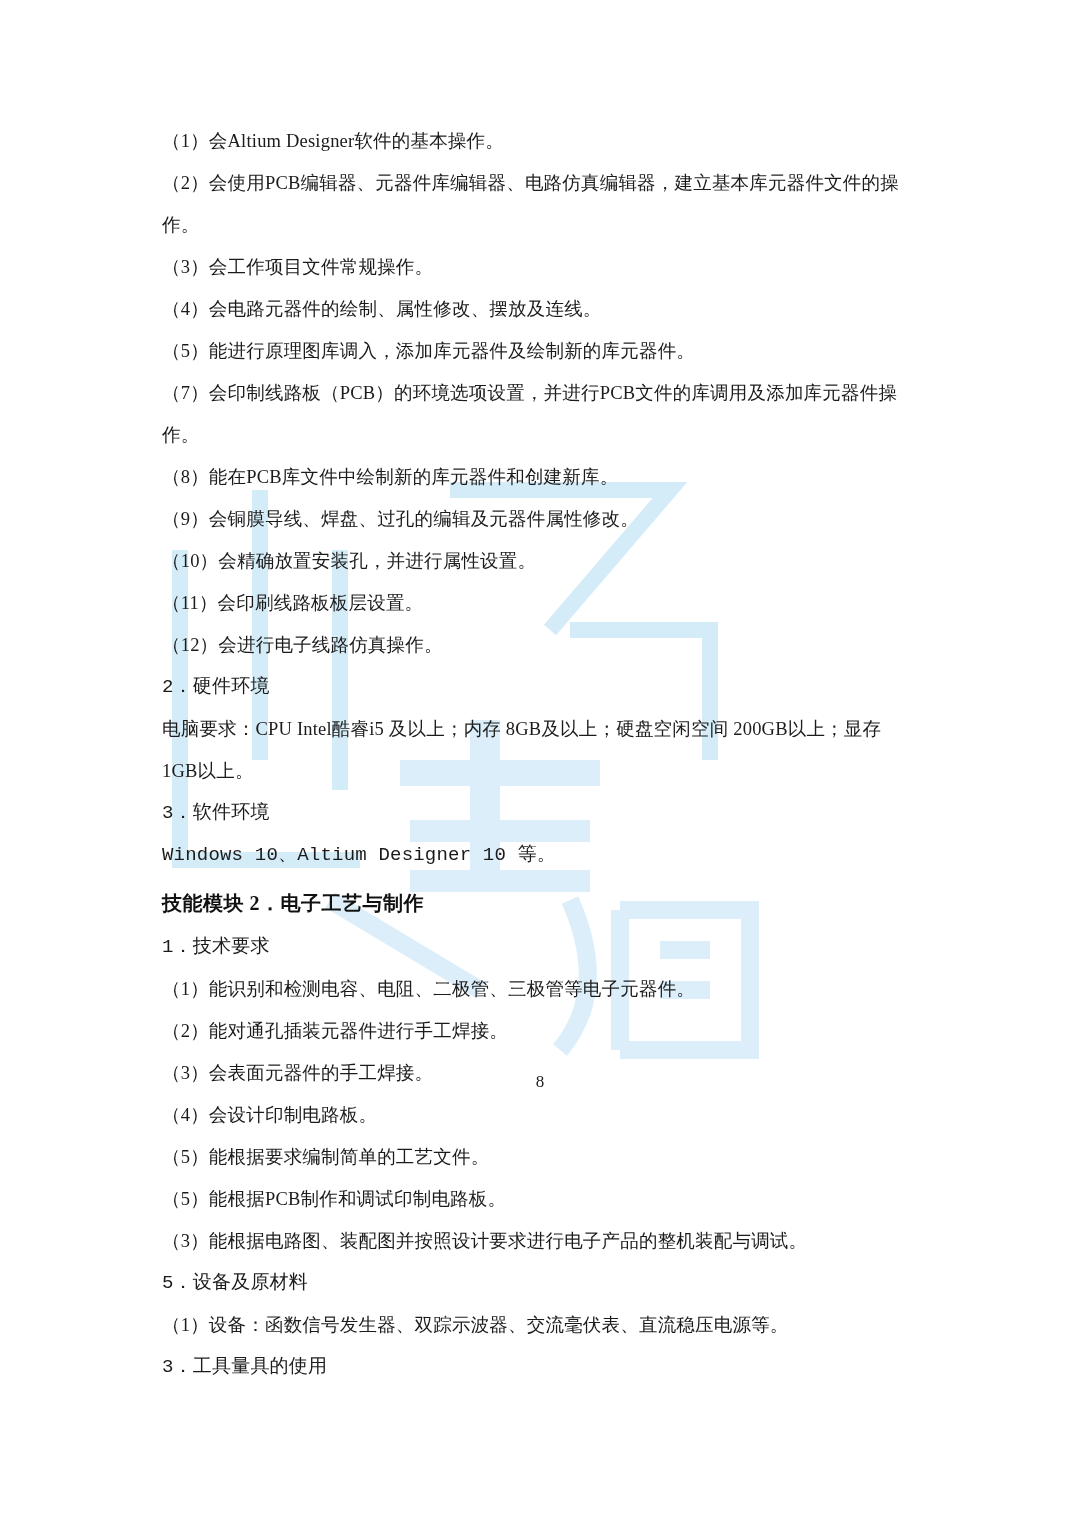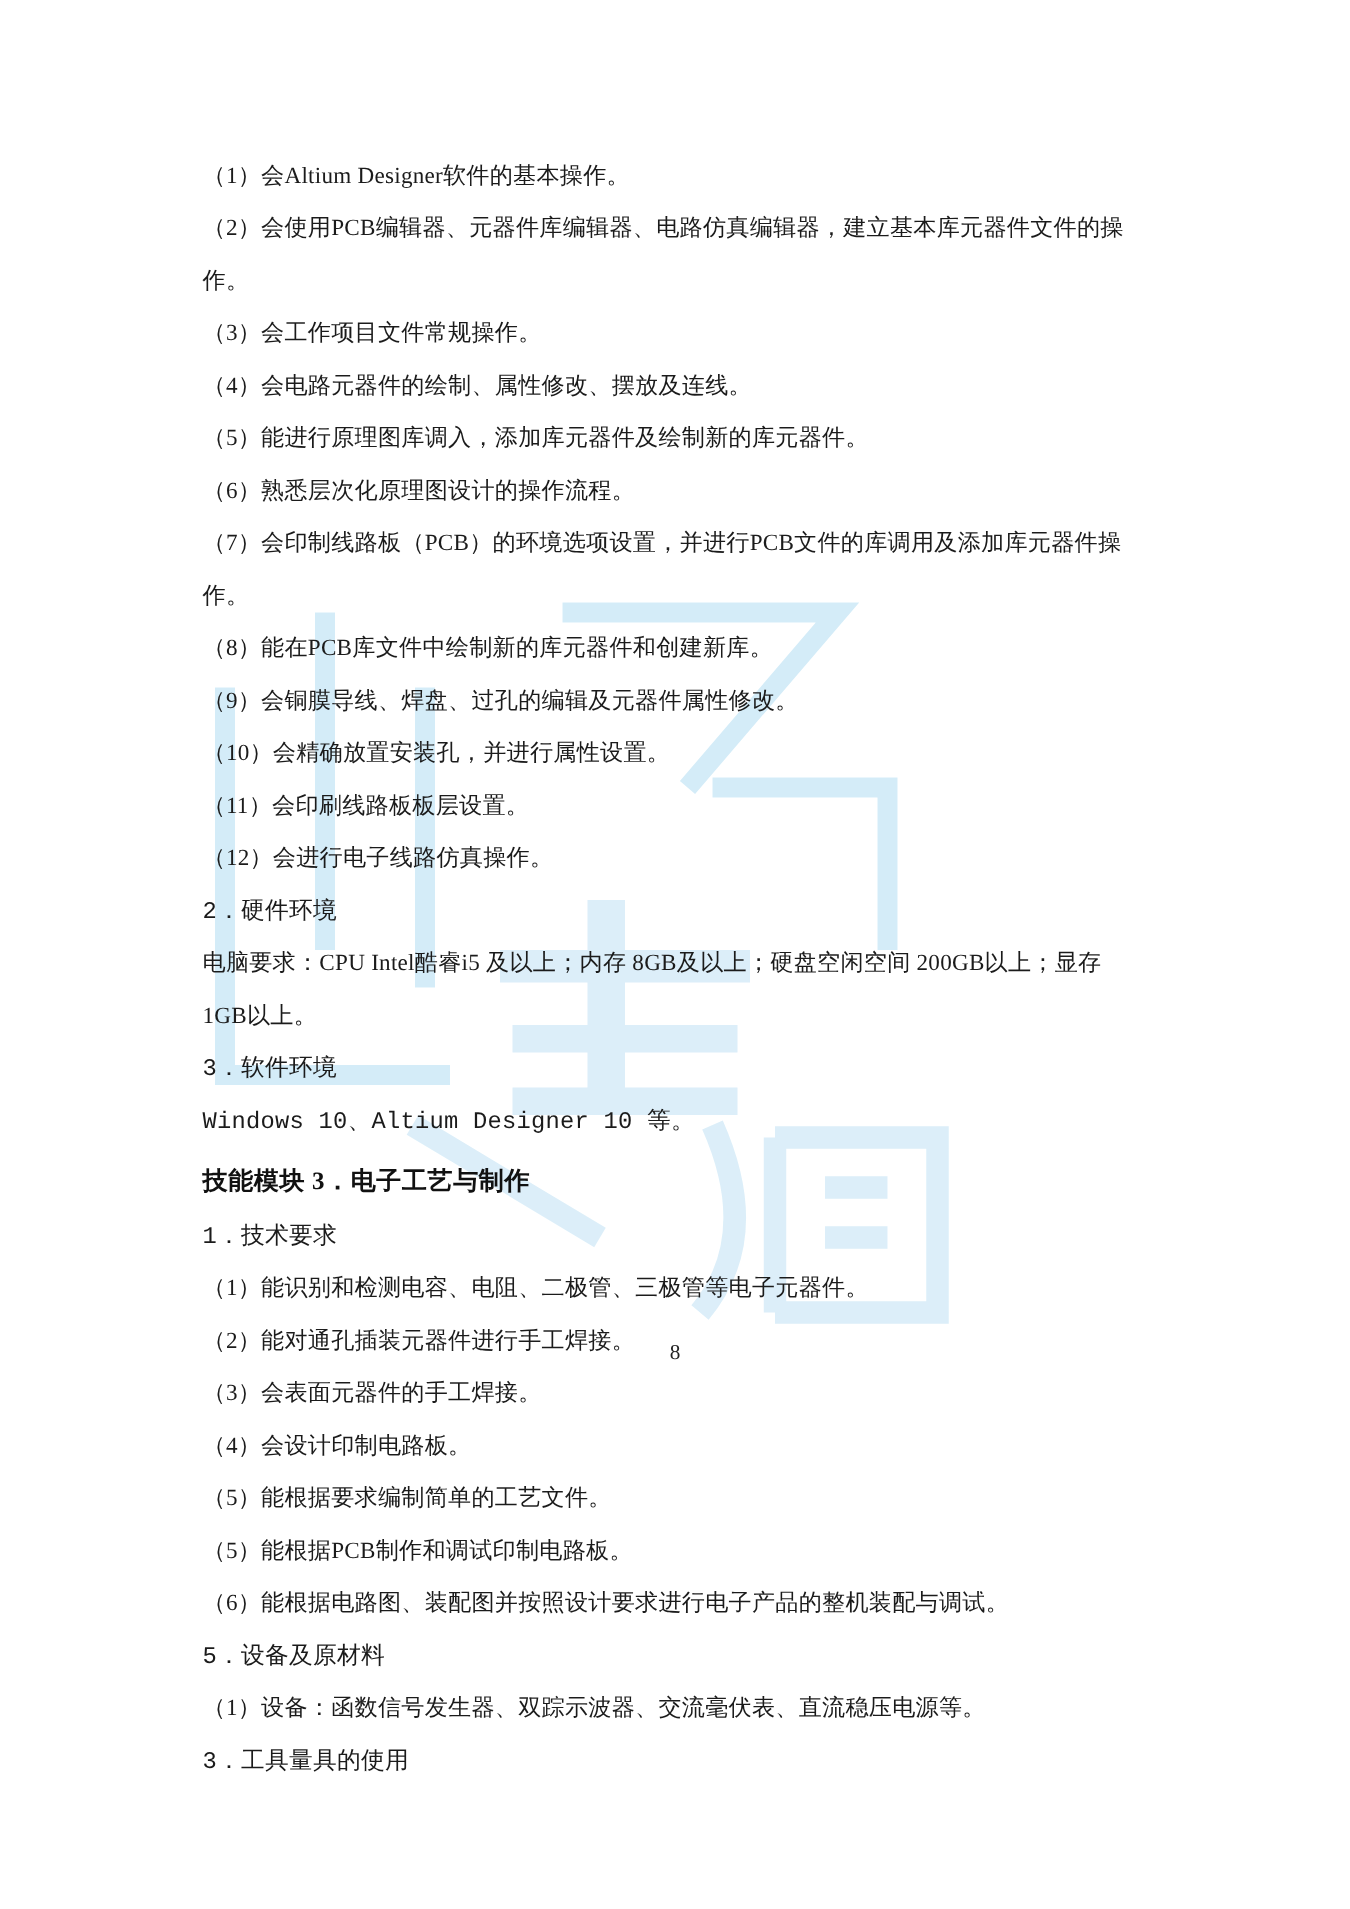--- a/index.html
+++ b/index.html
@@ -108,39 +108,38 @@
       </g>
     </svg>
   </div>
 
   <div class="content">
     <p class="li">（1）会Altium Designer软件的基本操作。</p>
     <p class="li">（2）会使用PCB编辑器、元器件库编辑器、电路仿真编辑器，建立基本库元器件文件的操作。</p>
     <p class="li">（3）会工作项目文件常规操作。</p>
     <p class="li">（4）会电路元器件的绘制、属性修改、摆放及连线。</p>
     <p class="li">（5）能进行原理图库调入，添加库元器件及绘制新的库元器件。</p>
-    <p class="li">（6）熟悉层次化原理图设计的操作流程。</p>
     <p class="li">（7）会印制线路板（PCB）的环境选项设置，并进行PCB文件的库调用及添加库元器件操作。</p>
     <p class="li">（8）能在PCB库文件中绘制新的库元器件和创建新库。</p>
     <p class="li">（9）会铜膜导线、焊盘、过孔的编辑及元器件属性修改。</p>
     <p class="li">（10）会精确放置安装孔，并进行属性设置。</p>
     <p class="li">（11）会印刷线路板板层设置。</p>
     <p class="li">（12）会进行电子线路仿真操作。</p>
     <p class="num-head mono">2．硬件环境</p>
     <p class="body-text">电脑要求：CPU Intel酷睿i5 及以上；内存 8GB及以上；硬盘空闲空间 200GB以上；显存1GB以上。</p>
     <p class="num-head mono">3．软件环境</p>
     <p class="body-text mono">Windows 10、Altium Designer 10 等。</p>
-    <p class="section-title">技能模块 3．电子工艺与制作</p>
+    <p class="section-title">技能模块 2．电子工艺与制作</p>
     <p class="num-head mono">1．技术要求</p>
     <p class="li">（1）能识别和检测电容、电阻、二极管、三极管等电子元器件。</p>
     <p class="li">（2）能对通孔插装元器件进行手工焊接。</p>
     <p class="li">（3）会表面元器件的手工焊接。</p>
     <p class="li">（4）会设计印制电路板。</p>
     <p class="li">（5）能根据要求编制简单的工艺文件。</p>
     <p class="li">（5）能根据PCB制作和调试印制电路板。</p>
-    <p class="li">（6）能根据电路图、装配图并按照设计要求进行电子产品的整机装配与调试。</p>
+    <p class="li">（3）能根据电路图、装配图并按照设计要求进行电子产品的整机装配与调试。</p>
     <p class="num-head mono">5．设备及原材料</p>
     <p class="li">（1）设备：函数信号发生器、双踪示波器、交流毫伏表、直流稳压电源等。</p>
     <p class="num-head mono">3．工具量具的使用</p>
   </div>
 
   <div class="pagenum">8</div>
 </div>
 
 </body></html>

